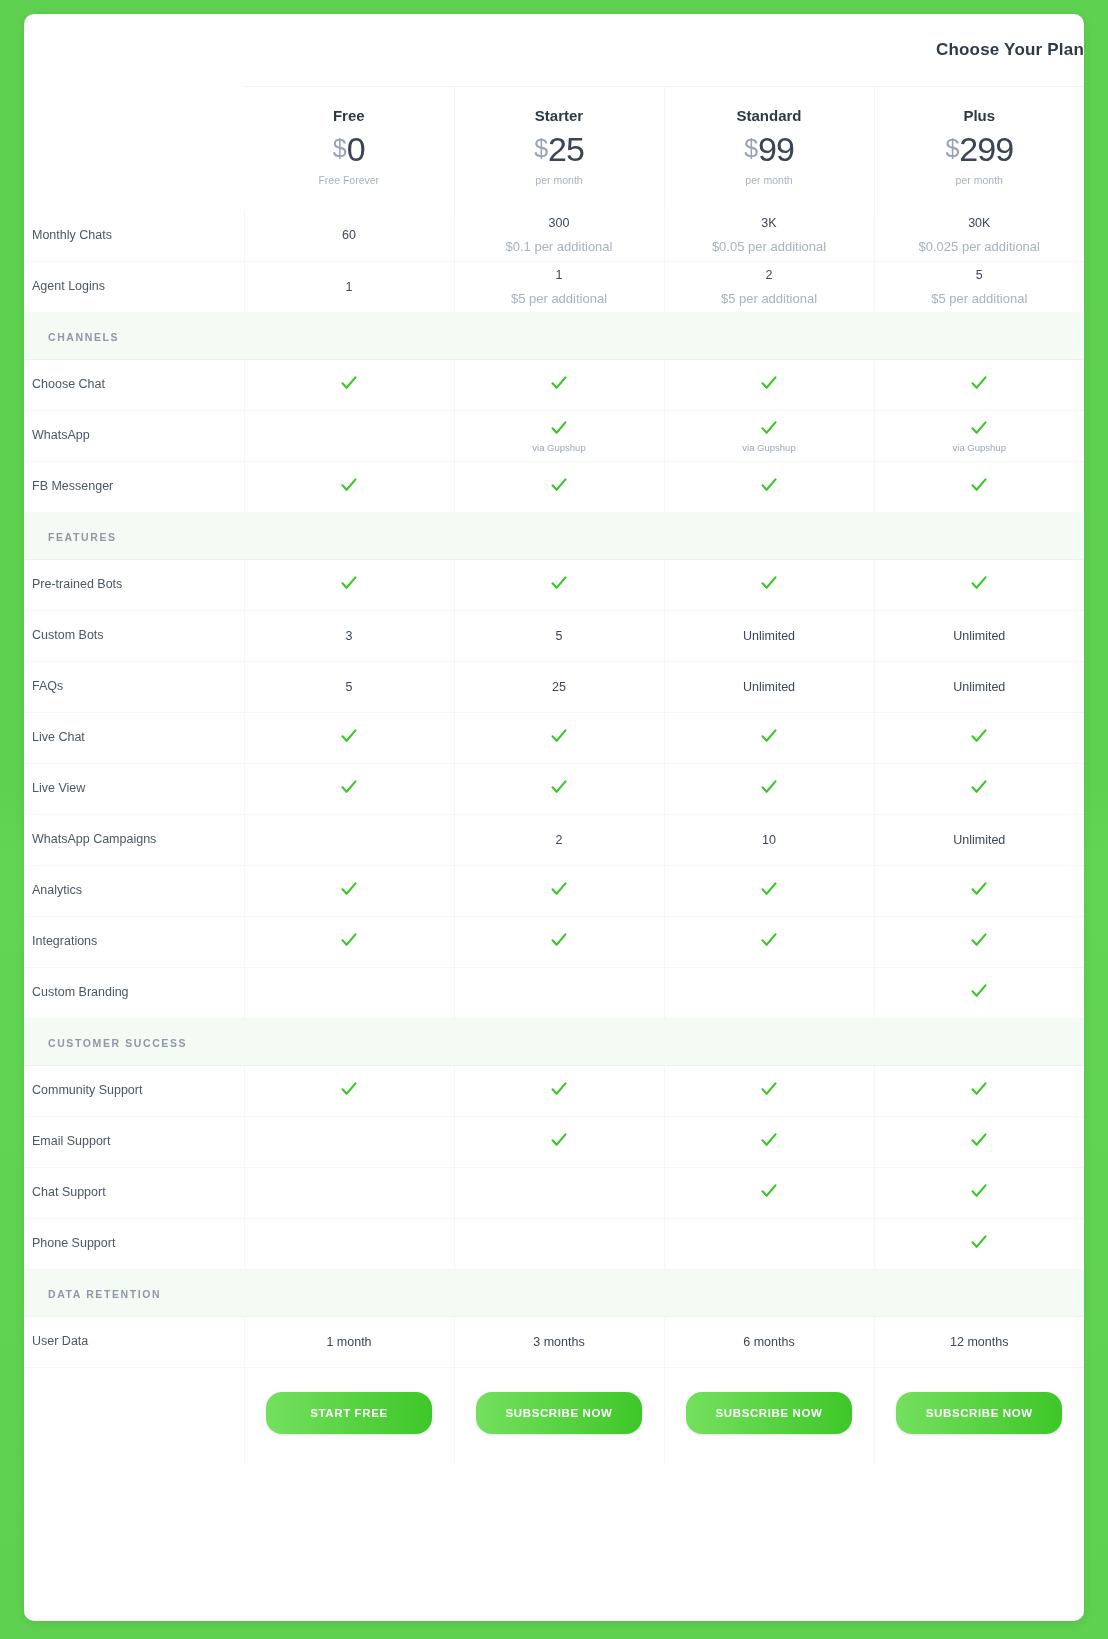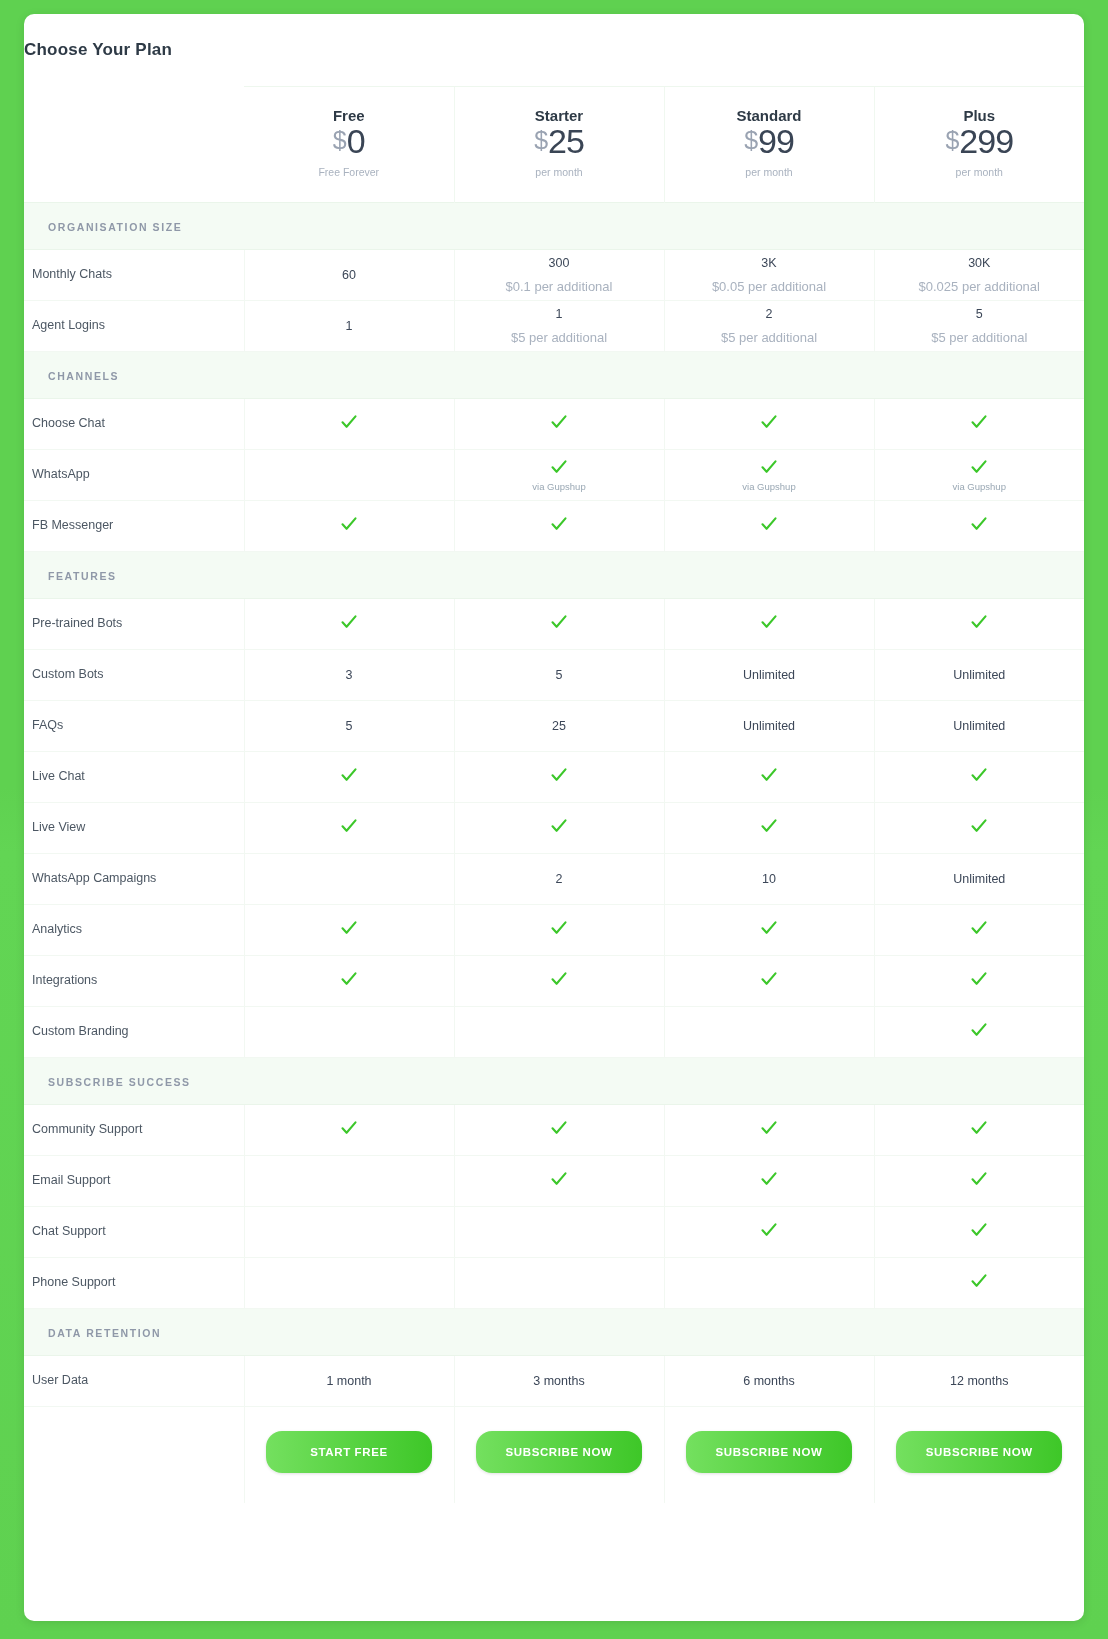--- a/index.html
+++ b/index.html
@@ -22,21 +22,21 @@
   .card {
     background: #ffffff;
     border-radius: 10px;
     box-shadow: 0 2px 10px rgba(0,0,0,0.10);
     overflow: hidden;
     height: 100%;
   }
 
   
   .card-title {
-    text-align: left;
+    text-align: right;
     font-size: 17px;
     font-weight: bold;
     color: #2e3a46;
     padding: 26px 0 26px 0;
     letter-spacing: .2px;
   }
 
   
   table.pricing {
     width: 100%;
@@ -53,20 +53,21 @@
     border-top: 1px solid #eef7ee;
     border-left: 1px solid #f0f8f0;
     text-align: center;
     padding: 20px 6px 24px 6px;
   }
   .plan-head.first { border-left: none; }
   .plan-name {
     font-size: 15px;
     font-weight: bold;
     color: #2e3a46;
+    margin-bottom: 8px;
   }
   .plan-price {
     color: #3c4758;
     line-height: 1;
     margin-bottom: 8px;
     white-space: nowrap;
   }
   .plan-price .cur {
     font-size: 25px;
     color: #9aa3b2;
@@ -204,23 +205,20 @@
               <div class="plan-name">Standard</div>
               <div class="plan-price"><span class="cur">$</span><span class="amt">99</span></div>
               <div class="plan-period">per month</div>
             </td>
             <td class="plan-head">
               <div class="plan-name">Plus</div>
               <div class="plan-price"><span class="cur">$</span><span class="amt">299</span></div>
               <div class="plan-period">per month</div>
             </td>
           </tr>
-          <tr class="section-row">
-            <td colspan="5"><span class="section-label">ORGANISATION SIZE</span></td>
-          </tr>
           <tr class="feature-row">
             <td class="feature-name">Monthly Chats</td>
             <td>
               <span class="val">60</span>
             </td>
             <td>
               <span class="val">300</span>
               <span class="sub">$0.1 per additional</span>
             </td>
             <td>
@@ -420,21 +418,21 @@
           <tr class="feature-row">
             <td class="feature-name">Custom Branding</td>
             <td></td>
             <td></td>
             <td></td>
             <td><span class="check"><svg width="18" height="18" viewBox="0 0 18 18">
                   <path d="M2.5 9.3 L6.6 13.8 L15.5 3.4" fill="none" stroke="#3cc72a" stroke-width="2.1" stroke-linecap="round" stroke-linejoin="round"></path>
                 </svg></span></td>
           </tr>
           <tr class="section-row">
-            <td colspan="5"><span class="section-label">SUBSCRIBE SUCCESS</span></td>
+            <td colspan="5"><span class="section-label">CUSTOMER SUCCESS</span></td>
           </tr>
           <tr class="feature-row">
             <td class="feature-name">Community Support</td>
             <td><span class="check"><svg width="18" height="18" viewBox="0 0 18 18">
                   <path d="M2.5 9.3 L6.6 13.8 L15.5 3.4" fill="none" stroke="#3cc72a" stroke-width="2.1" stroke-linecap="round" stroke-linejoin="round"></path>
                 </svg></span></td>
             <td><span class="check"><svg width="18" height="18" viewBox="0 0 18 18">
                   <path d="M2.5 9.3 L6.6 13.8 L15.5 3.4" fill="none" stroke="#3cc72a" stroke-width="2.1" stroke-linecap="round" stroke-linejoin="round"></path>
                 </svg></span></td>
             <td><span class="check"><svg width="18" height="18" viewBox="0 0 18 18">

